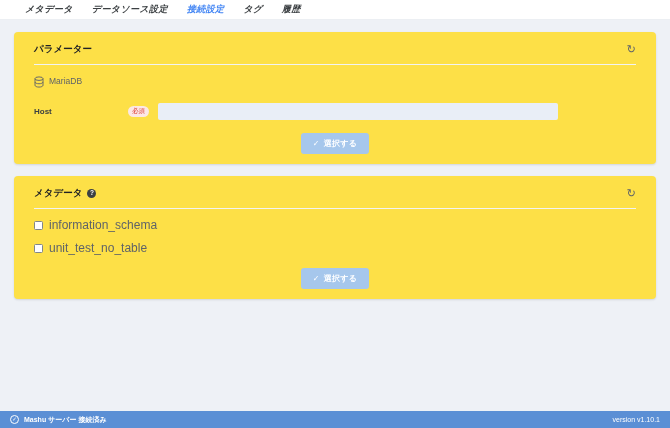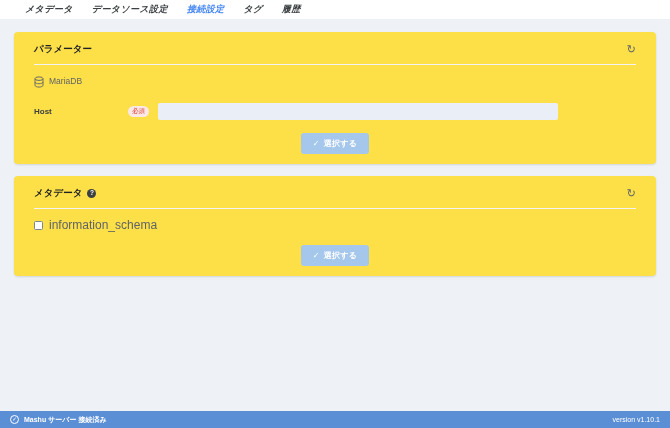--- a/index.html
+++ b/index.html
@@ -158,20 +158,24 @@
         <span class="help-badge">?</span>
       </div>
       <span class="refresh">↻</span>
     </div>
 
     <div class="schema-list">
       <div class="schema-item">
         <span class="checkbox"></span>
         <span class="schema-name">information_schema</span>
       </div>
+      <div class="schema-item">
+        <span class="checkbox"></span>
+        <span class="schema-name">unit_test_no_table</span>
+      </div>
     </div>
 
     <div class="btn-row">
       <button class="btn">
         <span class="chk">✓</span>
         <span>選択する</span>
       </button>
     </div>
   </section>
 

